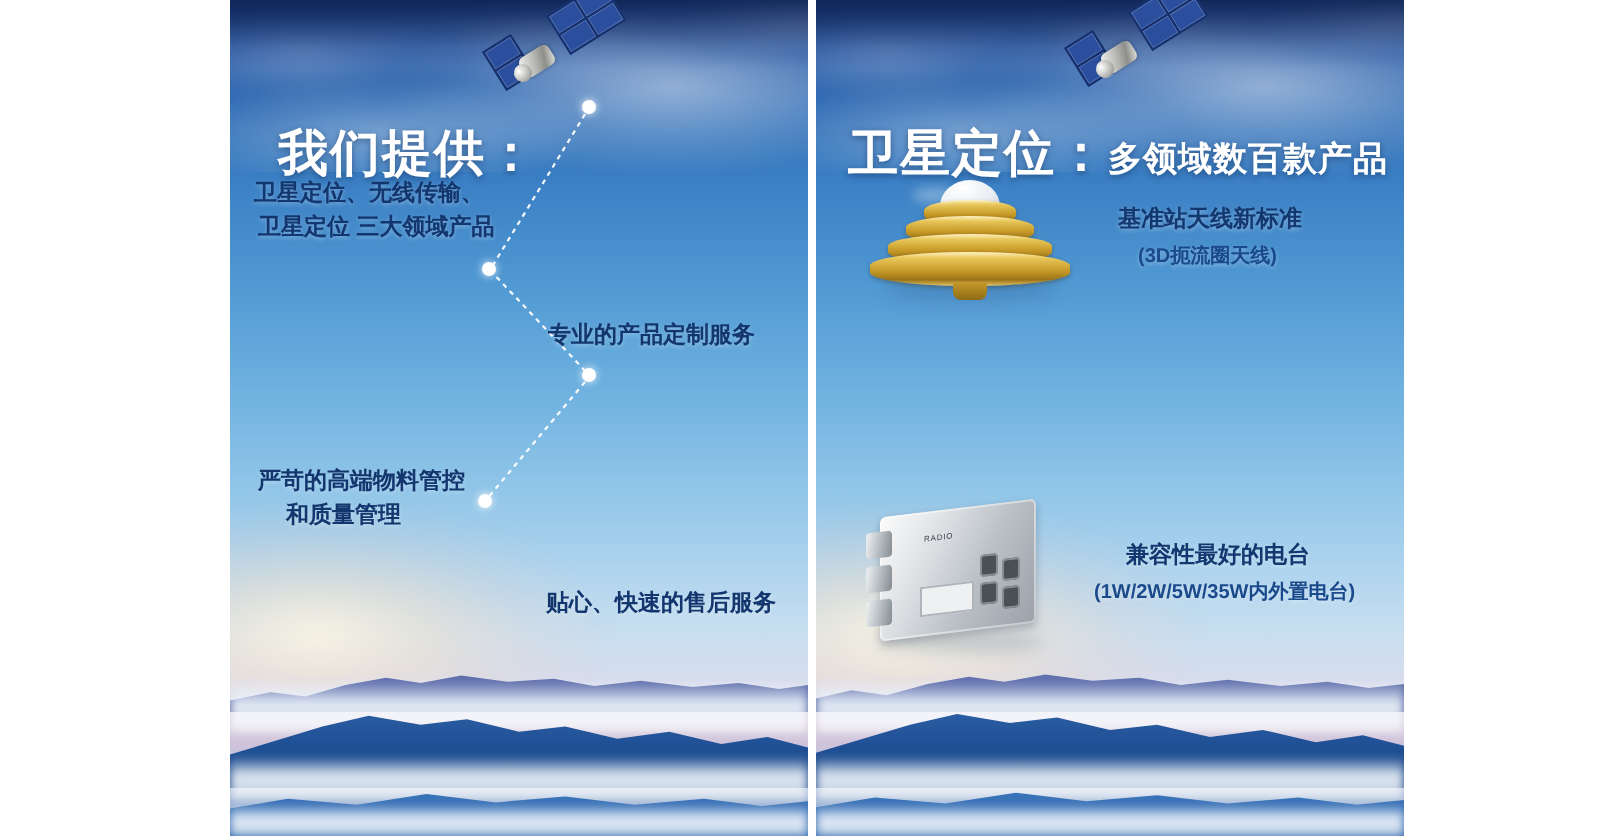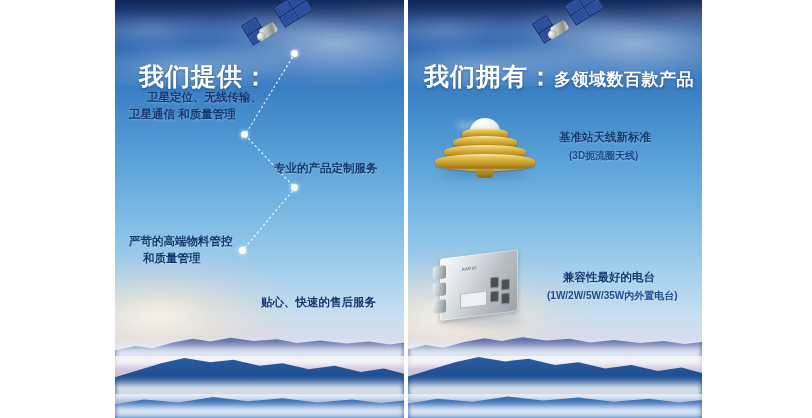--- a/index.html
+++ b/index.html
@@ -169,29 +169,29 @@
     <div class="h1" style="left:24px;top:42px;">我们提供：</div>
 
     <svg class="zig" viewBox="0 0 289 418" preserveAspectRatio="none">
       <polyline points="180,53 130,135 180,188 128,250" fill="none" stroke="#ffffff" stroke-width="1.1" stroke-opacity=".95" stroke-dasharray="2.4 2.4"></polyline>
     </svg>
     <div class="dot" style="left:176px;top:50px;"></div>
     <div class="dot" style="left:126px;top:131px;"></div>
     <div class="dot" style="left:176px;top:184px;"></div>
     <div class="dot" style="left:124px;top:247px;"></div>
 
-    <div class="btxt" style="left:32px;top:89px;">卫星定位、无线传输、</div>
-    <div class="btxt" style="left:14px;top:106px;">卫星通信 和质量管理</div>
+    <div class="btxt" style="left:12px;top:89px;">卫星定位、无线传输、</div>
+    <div class="btxt" style="left:14px;top:106px;">卫星定位 三大领域产品</div>
 
     <div class="btxt" style="left:14px;top:233px;">严苛的高端物料管控</div>
 
     <div class="btxt" style="left:159px;top:160px;">专业的产品定制服务</div>
     <div class="btxt" style="left:28px;top:250px;">和质量管理</div>
 
-    <div class="btxt" style="left:146px;top:294px;">贴心、快速的售后服务</div>
+    <div class="btxt" style="left:158px;top:294px;">贴心、快速的售后服务</div>
   </div>
 
   <div class="panel panel-right">
     <div class="sky"></div>
     <div class="cloudband"></div>
     <div class="topdark"></div>
     <div class="sunglow"></div>
 
     <div class="sat" style="left:118px;top:4px;width:70px;height:48px;">
       <div class="wingset" style="left:6px;top:20px;">
@@ -217,24 +217,24 @@
         background:linear-gradient(180deg,#2f62a8,#1d4d92 60%,#14407f);
         clip-path:polygon(0% 60%,8% 44%,16% 28%,24% 16%,33% 26%,41% 20%,50% 34%,58% 28%,67% 42%,76% 34%,85% 48%,93% 40%,100% 52%,100% 100%,0% 100%);"></div>
       <div class="mist" style="bottom:18px;height:22px;"></div>
       <div class="mlayer" style="bottom:0;height:30px;
         background:linear-gradient(180deg,#3f79bd,#2a63ac);
         clip-path:polygon(0% 52%,10% 36%,22% 46%,34% 28%,46% 42%,58% 32%,70% 46%,82% 36%,92% 48%,100% 40%,100% 100%,0% 100%);"></div>
       <div class="mist" style="bottom:0;height:16px;"></div>
     </div>
 
     <div class="h1" style="left:16px;top:42px;">
-      <span>我们拥有：</span><span class="h1sub">多领域数百款产品</span>
-    </div>
-
-    <div class="prow" style="left:0;top:108px;width:294px;height:78px;">
+      <span>卫星定位：</span><span class="h1sub">多领域数百款产品</span>
+    </div>
+
+    <div class="prow" style="left:0;top:80px;width:294px;height:78px;">
       <div class="shadowblur" style="left:34px;top:60px;width:86px;height:11px;"></div>
       <div class="chokewrap" style="left:22px;top:4px;">
         <div class="dome" style="top:6px;"></div>
         <div class="tier" style="top:16px;width:46px;height:13px;"></div>
         <div class="tier" style="top:24px;width:64px;height:14px;"></div>
         <div class="tier" style="top:33px;width:82px;height:15px;"></div>
         <div class="tier" style="top:42px;width:100px;height:17px;"></div>
         <div class="stem" style="top:57px;"></div>
         <div class="refl" style="left:26px;top:10px;width:22px;height:7px;"></div>
       </div>

